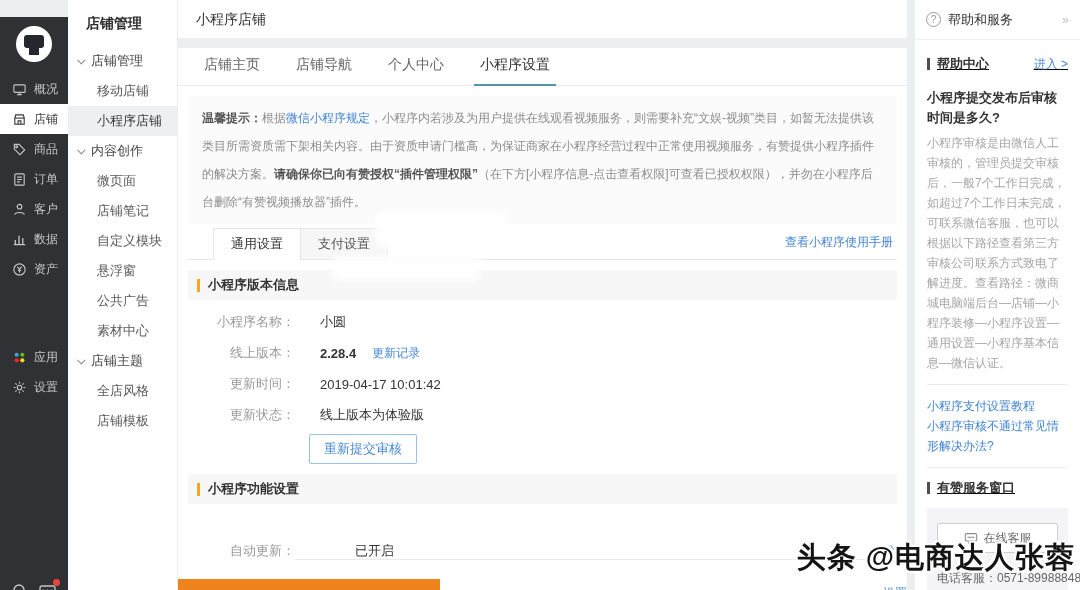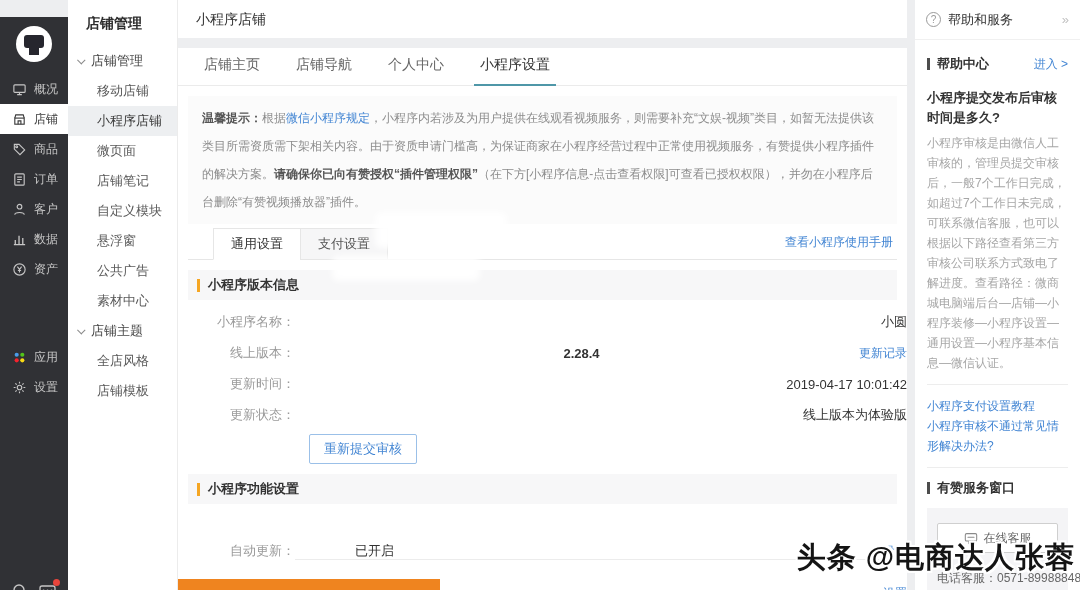--- a/index.html
+++ b/index.html
@@ -40,21 +40,21 @@
   .tab.active::after { content:""; position:absolute; left:-6px; right:-6px; bottom:-1px; height:2px; background:#4f97a8; }
   .notice { margin:10px 10px 0; background:#fbfbfb; padding:8px 14px; font-size:12px; line-height:28px; color:#8c8c8c; }
   .notice .nb { color:#555; font-weight:bold; }
   .inner-tabs { margin:6px 10px 0; border-bottom:1px solid #e6e6e6; display:flex; align-items:flex-end; position:relative; height:30px;padding-left:25px; }
   .itab { padding:6px 17px; font-size:13px; color:#555; border:1px solid #e6e6e6; background:#f6f6f7; margin-right:-1px; cursor:pointer; position:relative; top:1px; }
   .itab.active { background:#fff; border-bottom-color:#fff; color:#333; }
   .manual-link { position:absolute; right:4px; bottom:8px; font-size:12px; }
   .section-band { margin:10px 10px 0; height:30px; background:#f7f7f8; display:flex; align-items:center; padding-left:9px; }
   .section-bar { width:3px; height:13px; background:#f5a623; margin-right:8px; flex:none; }
   .section-title { font-size:13px; font-weight:bold; color:#333; }
-  .field-row { display:flex; margin-top:13px; font-size:13px; align-items:center;justify-content:space-between; }
+  .field-row { display:flex; margin-top:13px; font-size:13px; align-items:center; }
   .f-label { width:117px; text-align:right; color:#9a9a9a; flex:none; }
   .f-value { margin-left:25px; color:#333; }
   .f-link { margin-left:16px; font-size:12px; }
   .resubmit { margin:10px 0 0 131px; height:30px; padding:0 14px; background:#fff; border:1px solid #9bc0e8; border-radius:2px; color:#4285d3; font-size:13px; cursor:pointer; font-family:inherit; }
   .fn-rows { margin-top:14px; position:relative; }
   .fn-row { height:42px; display:flex; align-items:flex-end; font-size:13px; position:relative; padding-right:0;gap:35px; }
   .fn-row::after { content:""; position:absolute; left:117px; right:14px; bottom:0; border-bottom:1px solid #ececec; }
   .fn-row.wide-line::after { left:14px; }
   .fn-action { margin-left:auto; font-size:12px; }
   .highlight-box { position:absolute; left:0; top:61px; width:262px; height:70px; border:11px solid #ef841f; z-index:6; pointer-events:none; }
@@ -62,21 +62,21 @@
   .bp1 { left:197px; top:212px; width:132px; height:36px; }
   .bp2 { left:154px; top:256px; width:148px; height:25px; }
 
   
   .help-panel { position:absolute; left:915px; top:0; width:165px; height:590px; background:#fff; }
   .hp-header { height:40px; border-bottom:1px solid #f0f0f0; display:flex; align-items:center; padding:0 11px; gap:7px; }
   .q-icon { width:15px; height:15px; border:1px solid #9a9a9a; border-radius:50%; color:#9a9a9a; font-size:10px; display:flex; align-items:center; justify-content:center; flex:none; }
   .hp-title { font-size:13px; color:#333; flex:1; }
   .hp-collapse { color:#c2c2c2; font-size:13px; cursor:pointer; }
   .hp-body { padding:15px 12px 0; }
-  .hp-sec { display:flex; align-items:center; justify-content:space-between; }
+  .hp-sec { display:flex; align-items:center; justify-content:space-between;text-decoration:underline; }
   .hp-sec-title { display:flex; align-items:center; font-size:13px; font-weight:bold; color:#333; }
   .hp-sec-title::before { content:""; width:3px; height:12px; background:#4d4d4d; margin-right:7px; }
   .hp-enter { font-size:12px; }
   .hp-q { margin-top:15px; font-size:13px; font-weight:bold; color:#333; line-height:20px; }
   .hp-a { margin-top:5px; font-size:12px; color:#a6a6a6; line-height:20px; }
   .hp-hr { border-top:1px solid #ededed; margin:11px 0; }
   .hp-link { display:block; font-size:12px; line-height:20px; }
   .service-box { margin-top:11px; background:#f4f4f6; padding:15px 10px 13px; }
   .cs-btn { width:100%; height:30px; background:#fff; border:1px solid #cfcfcf; color:#666; font-size:12px; display:flex; align-items:center; justify-content:center; gap:6px; border-radius:2px; cursor:pointer; font-family:inherit; }
   .cs-btn svg { width:14px; height:14px; }
@@ -201,20 +201,24 @@
 </div>
 
 <div class="sub-sidebar">
   <div class="ss-title">店铺管理</div>
   <div class="ss-item ss-group">
       <span class="caret"></span>
       <span>店铺管理</span>
     </div>
   <div class="ss-item">移动店铺</div>
   <div class="ss-item selected">小程序店铺</div>
+  <div class="ss-item ss-group">
+      <span class="caret"></span>
+      <span>内容创作</span>
+    </div>
   <div class="ss-item">微页面</div>
   <div class="ss-item">店铺笔记</div>
   <div class="ss-item">自定义模块</div>
   <div class="ss-item">悬浮窗</div>
   <div class="ss-item">公共广告</div>
   <div class="ss-item">素材中心</div>
   <div class="ss-item ss-group">
       <span class="caret"></span>
       <span>店铺主题</span>
     </div>

